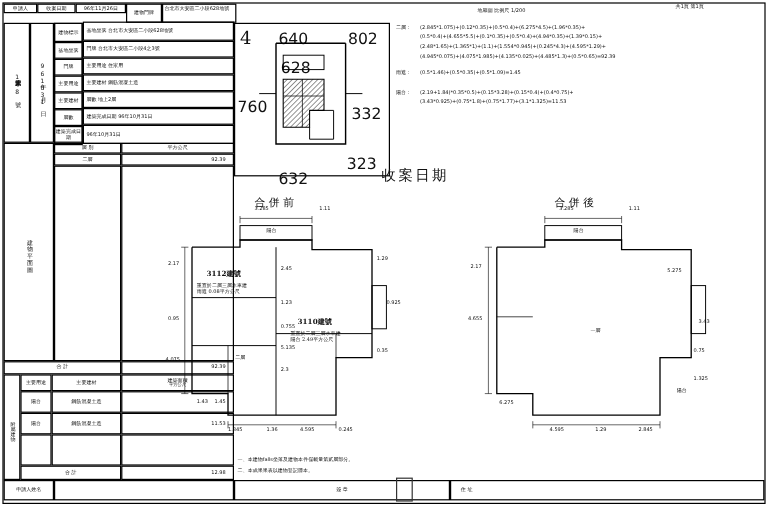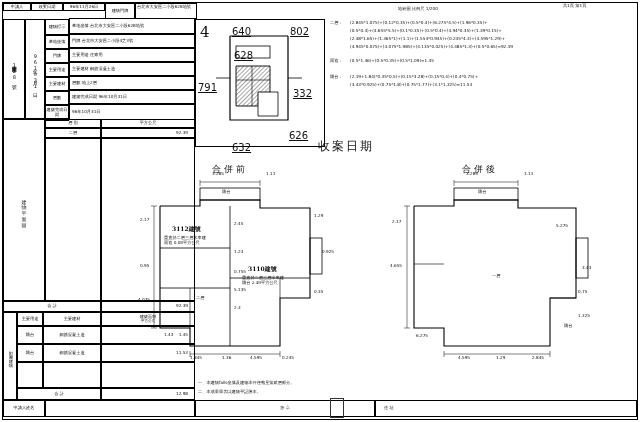--- a/index.html
+++ b/index.html
@@ -5,21 +5,21 @@
   html,body{margin:0;padding:0;background:#ffffff;}
   body{width:640px;height:422px;overflow:hidden;font-family:"DejaVu Sans","Liberation Sans",sans-serif;color:#111;}
   .page{position:relative;width:640px;height:422px;box-sizing:border-box;}
   .bdr{border:1px solid #000;box-sizing:border-box;}
   .abs{position:absolute;box-sizing:border-box;}
   .vt{writing-mode:vertical-rl;text-orientation:upright;}
   .ctr{display:flex;align-items:center;justify-content:center;text-align:center;}
   .lft{display:flex;align-items:center;}
   .tiny{font-size:4.2px;line-height:1.15;}
   .xs{font-size:5px;line-height:1.2;}
-  .md{font-size:10px;line-height:1.25;text-decoration:underline;}
+  .md{font-size:13px;line-height:1.25;}
   .lg{font-size:9px;}
   .xl{font-size:12px;}
   .xxl{font-size:15px;}
   .bold{font-weight:bold;}
   .hand{font-family:"DejaVu Serif","Liberation Serif",serif;}
   svg{display:block;}
 </style>
 </head>
 <body>
 
@@ -123,24 +123,24 @@
 
   <div class="abs bdr ctr tiny" style="left:195px;top:400px;width:180px;height:17px;">簽  章</div>
   <div class="abs bdr ctr tiny" style="left:375px;top:400px;width:262px;height:17px;display:flex;align-items:center;justify-content:flex-start;padding-left:8px;">住  址</div>
 
   <div class="abs bdr" style="left:195px;top:19px;width:130px;height:128px;">
     <div class="abs xxl hand" style="left:4px;top:3px;">4</div>
 
     <div class="abs md" style="left:36px;top:6px;">640</div>
     <div class="abs md" style="left:94px;top:6px;">802</div>
     <div class="abs md" style="left:38px;top:30px;">628</div>
-    <div class="abs md" style="left:2px;top:62px;">791</div>
+    <div class="abs md" style="left:2px;top:62px;">760</div>
     <div class="abs md" style="left:97px;top:68px;">332</div>
     <div class="abs md" style="left:36px;top:122px;text-align:right;">632</div>
-    <div class="abs md" style="left:93px;top:110px;">626</div>
+    <div class="abs md" style="left:93px;top:110px;">323</div>
 
     <svg width="130" height="128" viewBox="0 0 130 128" style="position:absolute;left:0;top:0;">
       <defs>
         <pattern id="hatch" patternUnits="userSpaceOnUse" width="3" height="3" patternTransform="rotate(45)">
           <line x1="0" y1="0" x2="0" y2="3" stroke="#000" stroke-width="0.7"></line>
         </pattern>
       </defs>
 
       <polyline points="34,16 34,100 92,100 92,16" fill="none" stroke="#000" stroke-width="1.2"></polyline>
       <line x1="34" y1="16" x2="92" y2="16" stroke="#000" stroke-width="1.2"></line>

